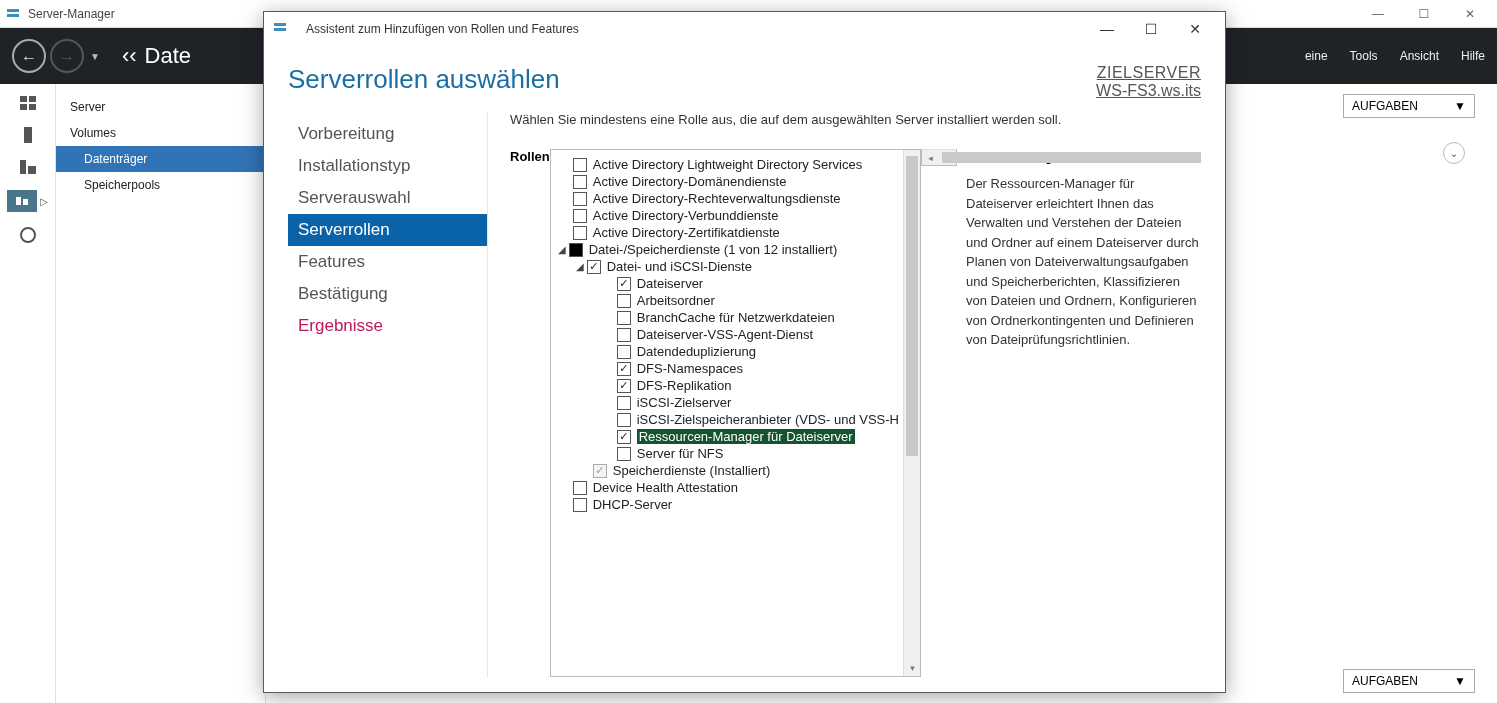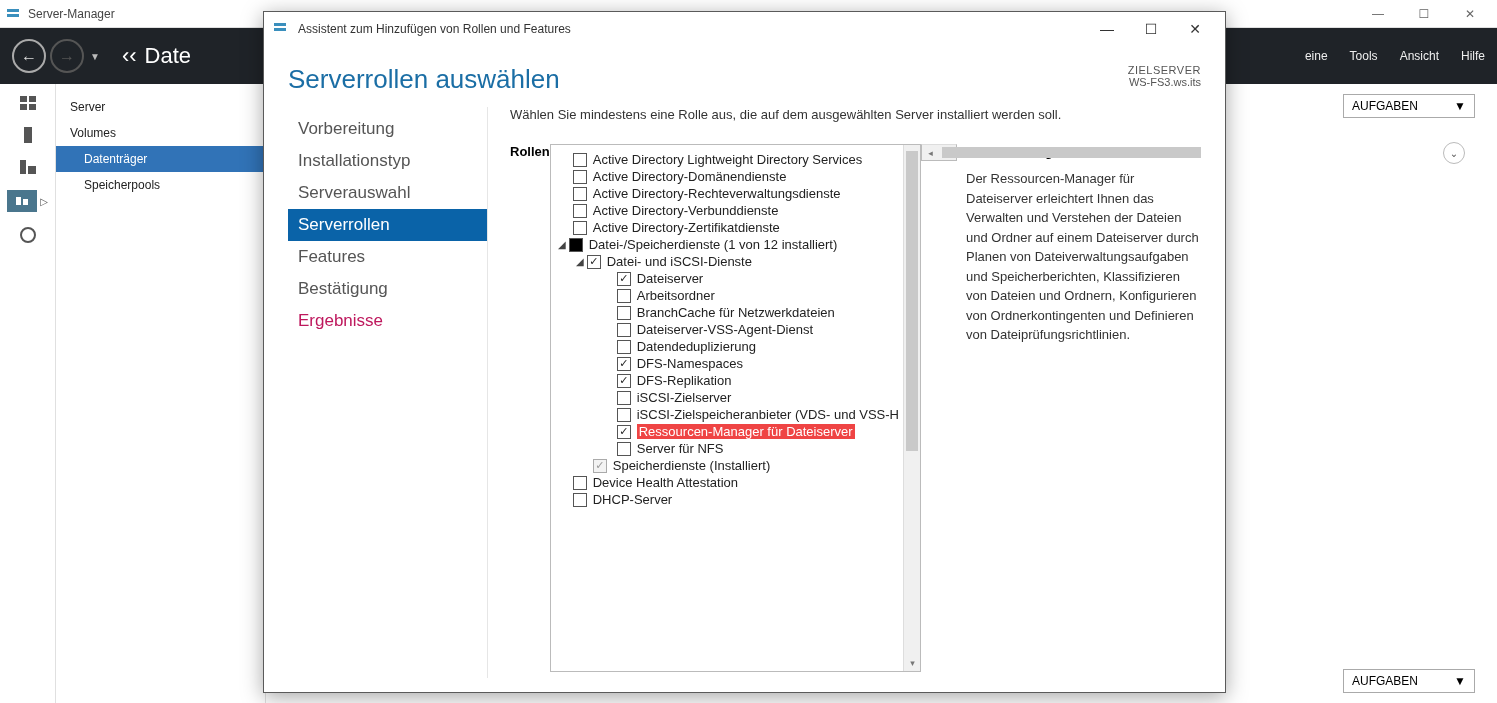--- a/index.html
+++ b/index.html
@@ -33,29 +33,29 @@
 
 .sm-content { flex:1; background:#fff; padding: 12px 22px; position:relative;}
 .sm-tasks { position:absolute; top:10px; right:22px; width:132px; height:24px; border:1px solid #aaa; display:flex; align-items:center; justify-content:space-between; padding:0 8px; font-size:12px;}
 .sm-tasks2 { position:absolute; bottom:10px; right:22px; width:132px; height:24px; border:1px solid #aaa; display:flex; align-items:center; justify-content:space-between; padding:0 8px; font-size:12px;}
 .sm-chev{ position:absolute; top:58px; right:32px; width:22px; height:22px; border:1px solid #bbb; border-radius:50%; display:flex; align-items:center; justify-content:center; font-size:10px; color:#555;}
 .sm-colhead { color:#1976d2; font-size:13px; margin-top: 100px; margin-bottom:16px;}
 .sm-row { font-size:13px; color:#333; padding: 6px 0; }
 
 
 .wizard { position: absolute; left: 263px; top: 11px; width: 963px; height: 682px; background:#fff; border:1px solid #5a5a5a; box-shadow: 0 4px 20px rgba(0,0,0,0.35); display:flex; flex-direction:column;}
-.wz-titlebar { height: 34px; display:flex; align-items:center; padding:0 8px;}
+.wz-titlebar { height: 34px; display:flex; align-items:center; padding:0 8px;gap:8px;}
 .wz-titlebar .wz-icon{width:18px;height:18px;margin-right:8px;}
 .wz-titlebar .wz-title{font-size:12px; color:#333;}
 .wz-winbtns{margin-left:auto; display:flex;}
 .wz-winbtns div{width:44px;height:30px;display:flex;align-items:center;justify-content:center;font-size:14px;color:#333;}
 
 .wz-header{ padding: 18px 24px 12px 24px; display:flex; align-items:flex-start;}
 .wz-h1{ font-size:26px; font-weight:400; color:#1b6ea5;}
-.wz-target{ margin-left:auto; text-align:right; font-size:11px; color:#555;}
+.wz-target{ margin-left:auto; text-align:right; font-size:16px; color:#555;text-decoration:underline;}
 .wz-target .lbl{letter-spacing:0.5px;}
 
 .wz-body{ flex:1; display:flex; padding: 0 24px 14px 24px; gap: 0; overflow:hidden;}
 .wz-steps{ width: 200px; padding-top: 6px; border-right: 1px solid #e6e6e6;}
 .wz-step{ font-size:17px; color:#555; padding:6px 10px; cursor:default;}
 .wz-step.active{ background:#0a63a8; color:#fff;}
 .wz-step.disabled{ color:#be185d;}
 
 .wz-main{ flex:1; padding-left: 22px; display:flex; flex-direction:column;}
 .wz-instr{ font-size:13px; color:#333; margin-bottom: 22px;}
@@ -70,21 +70,21 @@
 .wz-hthumb{ position:absolute; left:20px; width:330px; top:2px; bottom:2px; background:#c9c9c9;}
 .wz-sarrow{width:17px;height:100%;display:flex;align-items:center;justify-content:center;font-size:9px;color:#777;}
 .wz-sarrow.right{margin-left:auto;}
 
 .role-row{ display:flex; align-items:center; font-size:13px; color:#222; padding:1px 0; white-space:nowrap;}
 .role-row .tw{width:14px; text-align:center; font-size:10px; color:#444; cursor:default;}
 .role-row .cb{ width:14px; height:14px; border:1px solid #555; margin-right:6px; display:flex; align-items:center; justify-content:center; font-size:11px; line-height:1; flex-shrink:0;}
 .role-row .cb.tri{ background:#000;}
 .role-row .cb.dis{ border-color:#aaa; color:#999; background:#f3f3f3;}
 .role-row .lbl{}
-.role-row.sel .lbl{ background:#ef4444; color:#fff; padding:0 2px;}
+.role-row.sel .lbl{ background:#14532d; color:#fff; padding:0 2px;}
 .ind1{padding-left:18px;} .ind2{padding-left:38px;} .ind3{padding-left:62px;}
 
 .wz-desccol{ flex:1;}
 .wz-desc{ font-size:13px; color:#333; line-height:1.5;}
 
 
 .svr-ico svg { display:block; }
 </style>
 </head>
 <body>

